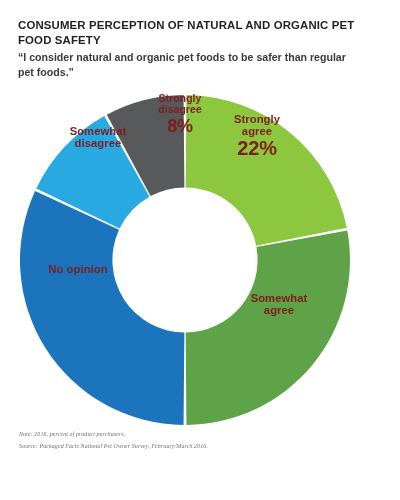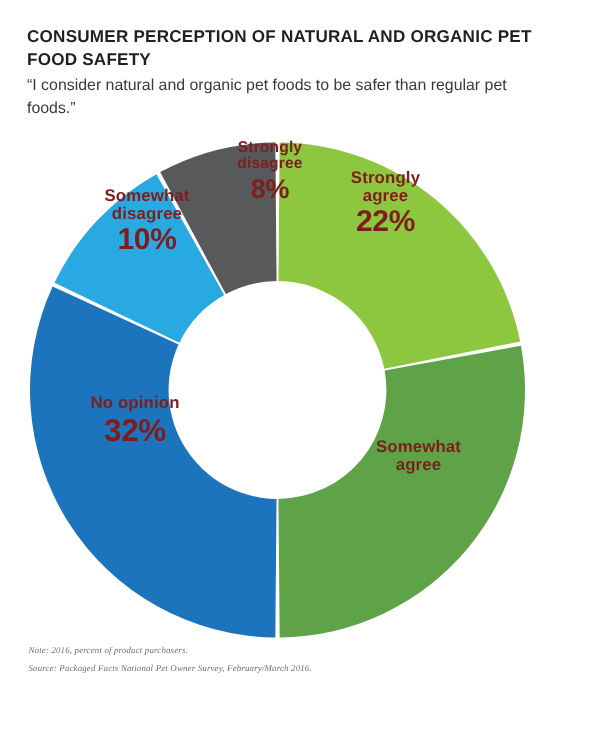--- a/index.html
+++ b/index.html
@@ -31,21 +31,21 @@
     font-size: 11.4px;
     font-weight: bold;
     color: #231f20;
     letter-spacing: 0.15px;
     line-height: 14.5px;
     margin: 0;
     text-transform: uppercase;
   }
   .subtitle {
     font-size: 10.6px;
-    font-weight: normal;
+    font-weight: bold;
     color: #3a3a3c;
     line-height: 14.5px;
     margin: 3px 0 0 0;
     max-width: 330px;
   }
   
   .chart-wrap {
     position: absolute;
     left: 0;
     top: 88px;
@@ -75,21 +75,21 @@
   .slice-label .lab-val {
     display: block;
     font-size: 20px;
     font-weight: bold;
     letter-spacing: -0.2px;
     margin-top: 1px;
   }
   
   .lbl-strongly-agree    { left: 209px; top: 26px;  width: 96px; }
   .lbl-somewhat-agree    { left: 231px; top: 205px; width: 96px; }
-  .lbl-no-opinion        { left: 38px;  top: 176px; width: 104px; }
+  .lbl-no-opinion        { left: 26px;  top: 176px; width: 104px; }
   .lbl-somewhat-disagree { left: 52px;  top: 38px;  width: 92px; }
   .lbl-strongly-disagree { left: 138px; top: 6px;   width: 84px; }
 
   .lbl-strongly-disagree .lab-text { font-size: 10.4px; }
   .lbl-strongly-disagree .lab-val  { font-size: 18px; }
   .lbl-no-opinion .lab-val { font-size: 21px; }
 
   
   .footnotes {
     position: absolute;
@@ -132,27 +132,25 @@
       <span class="lab-val">22%</span>
     </div>
 
     <div class="slice-label lbl-somewhat-agree">
       <span class="lab-text">Somewhat</span>
       <span class="lab-text">agree</span>
     </div>
 
     <div class="slice-label lbl-no-opinion">
       <span class="lab-text">No opinion</span>
-      <span class="lab-val">32%</span>
     </div>
 
     <div class="slice-label lbl-somewhat-disagree">
       <span class="lab-text">Somewhat</span>
       <span class="lab-text">disagree</span>
-      <span class="lab-val">10%</span>
     </div>
 
     <div class="slice-label lbl-strongly-disagree">
       <span class="lab-text">Strongly</span>
       <span class="lab-text">disagree</span>
       <span class="lab-val">8%</span>
     </div>
   </div>
 
   <div class="footnotes">

